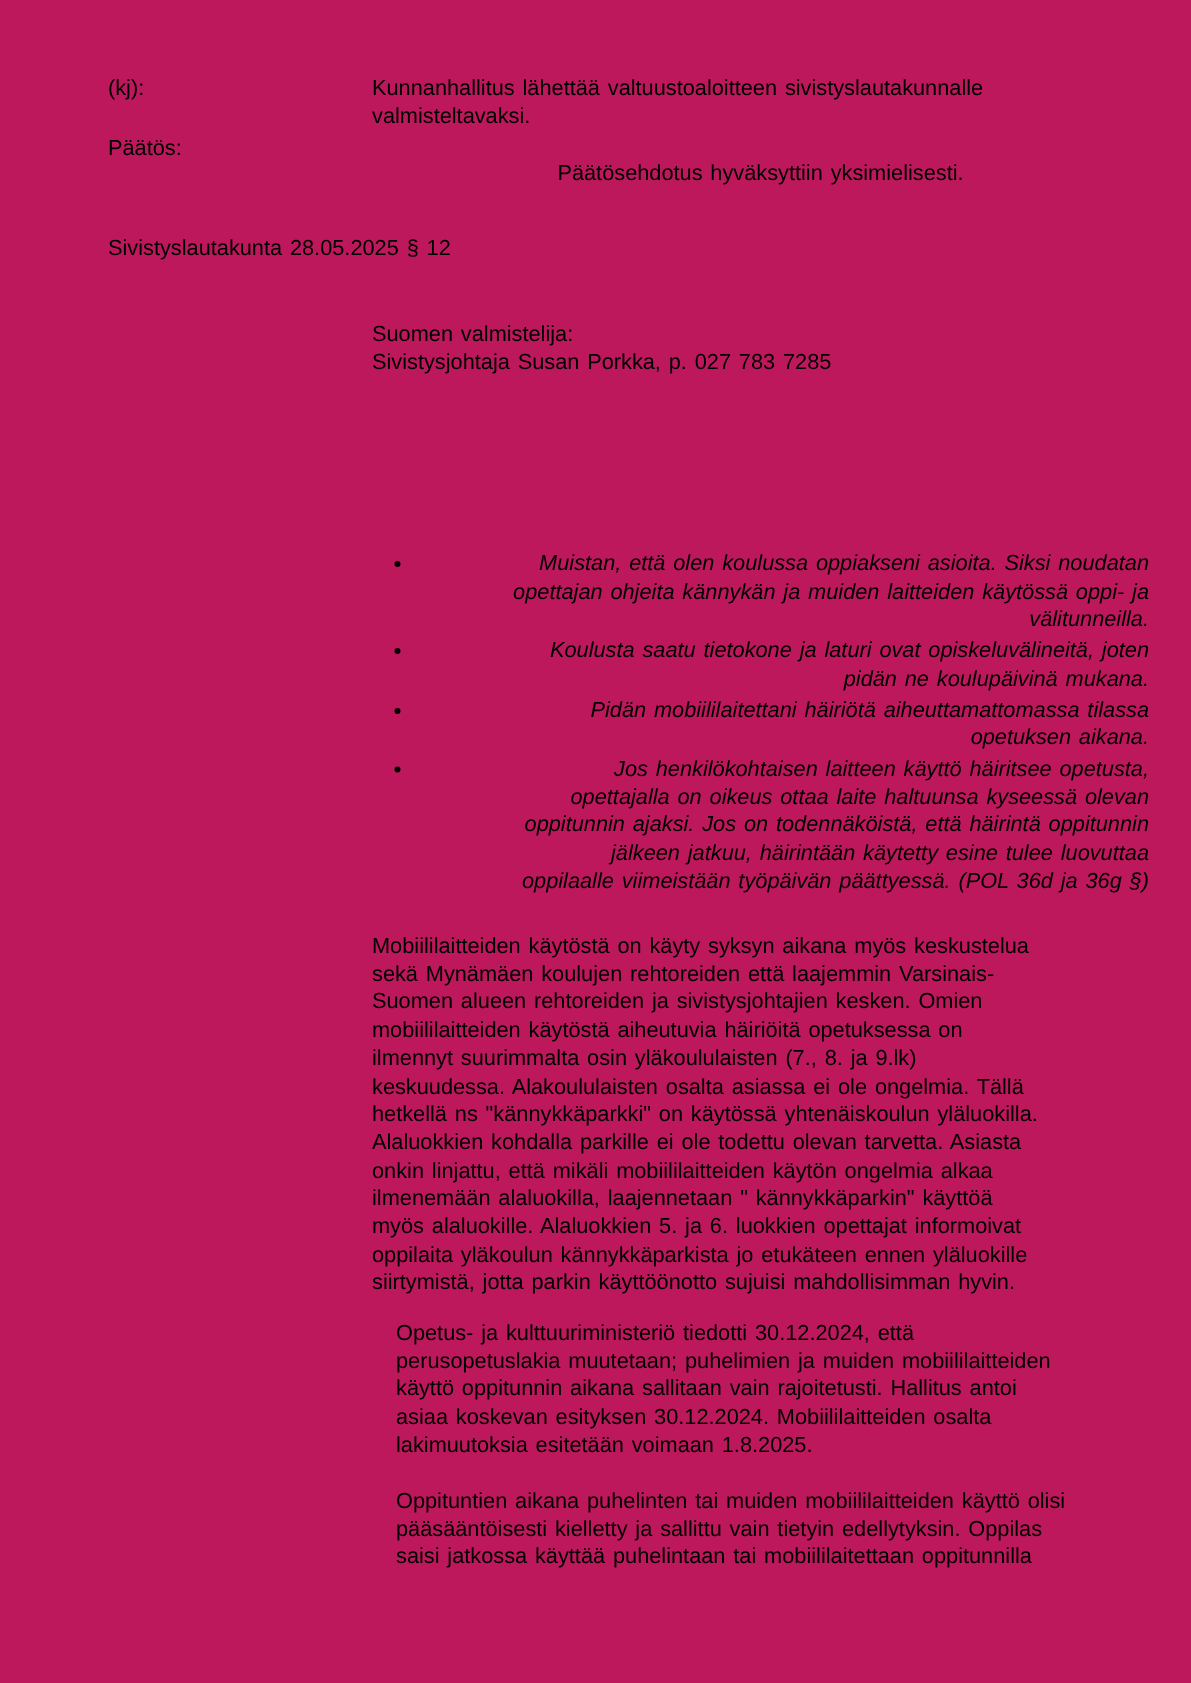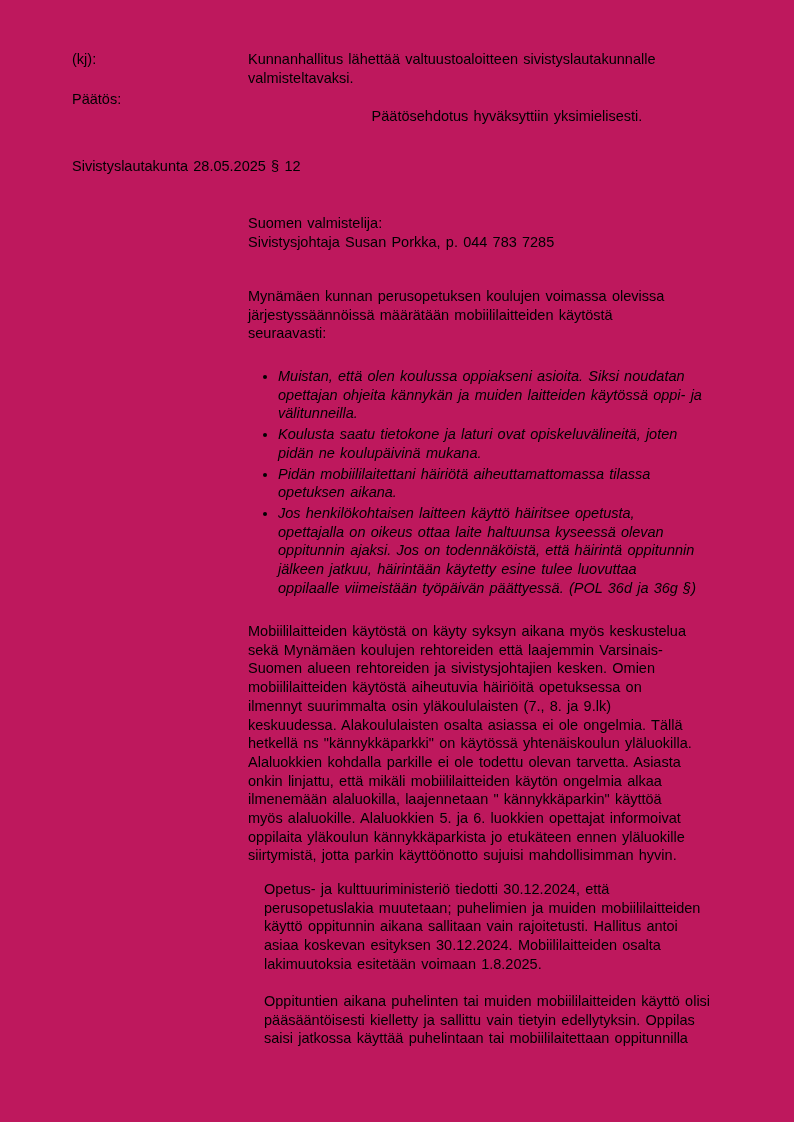--- a/index.html
+++ b/index.html
@@ -27,20 +27,21 @@
   .rules {
     font-style: italic;
   }
   .rules-list {
     margin: 7px 0 0 0;
     padding: 0 0 0 30px;
     list-style: disc outside;
   }
   .rules-list li {
     margin: 0 0 2px 0;
+    text-align: right;
   }
   .rules-list li::marker {
     font-size: 13px;
   }
 </style>
 </head>
 <body>
 
 <div class="page">
 
@@ -48,26 +49,23 @@
   <div class="abs body-col pre txt" style="top:50px;">Kunnanhallitus lähettää valtuustoaloitteen sivistyslautakunnalle
 valmisteltavaksi.</div>
 
   <div class="abs label-col txt" style="top:90px;">Päätös:</div>
   <div class="abs body-col pre txt" style="top:107px;text-align:center;">Päätösehdotus hyväksyttiin yksimielisesti.</div>
 
   <div class="abs txt" style="top:157px; left:72px; width:450px;">Sivistyslautakunta 28.05.2025 § 12</div>
 
   <div class="abs body-col" style="top:214px;">
     <div class="txt">Suomen valmistelija:</div>
-    <div class="txt">Sivistysjohtaja Susan Porkka, p. 044 783 7285</div>
+    <div class="txt">Sivistysjohtaja Susan Porkka, p. 027 783 7285</div>
   </div>
 
-  <div class="abs body-col pre txt" style="top:287px;">Mynämäen kunnan perusopetuksen koulujen voimassa olevissa
-järjestyssäännöissä määrätään mobiililaitteiden käytöstä
-seuraavasti:</div>
 
   <div class="abs body-col rules" style="top:360px;">
     <ul class="rules-list">
       <li class="pre txt">Muistan, että olen koulussa oppiakseni asioita. Siksi noudatan
 opettajan ohjeita kännykän ja muiden laitteiden käytössä oppi- ja
 välitunneilla.</li>
       <li class="pre txt">Koulusta saatu tietokone ja laturi ovat opiskeluvälineitä, joten
 pidän ne koulupäivinä mukana.</li>
       <li class="pre txt">Pidän mobiililaitettani häiriötä aiheuttamattomassa tilassa
 opetuksen aikana.</li>

